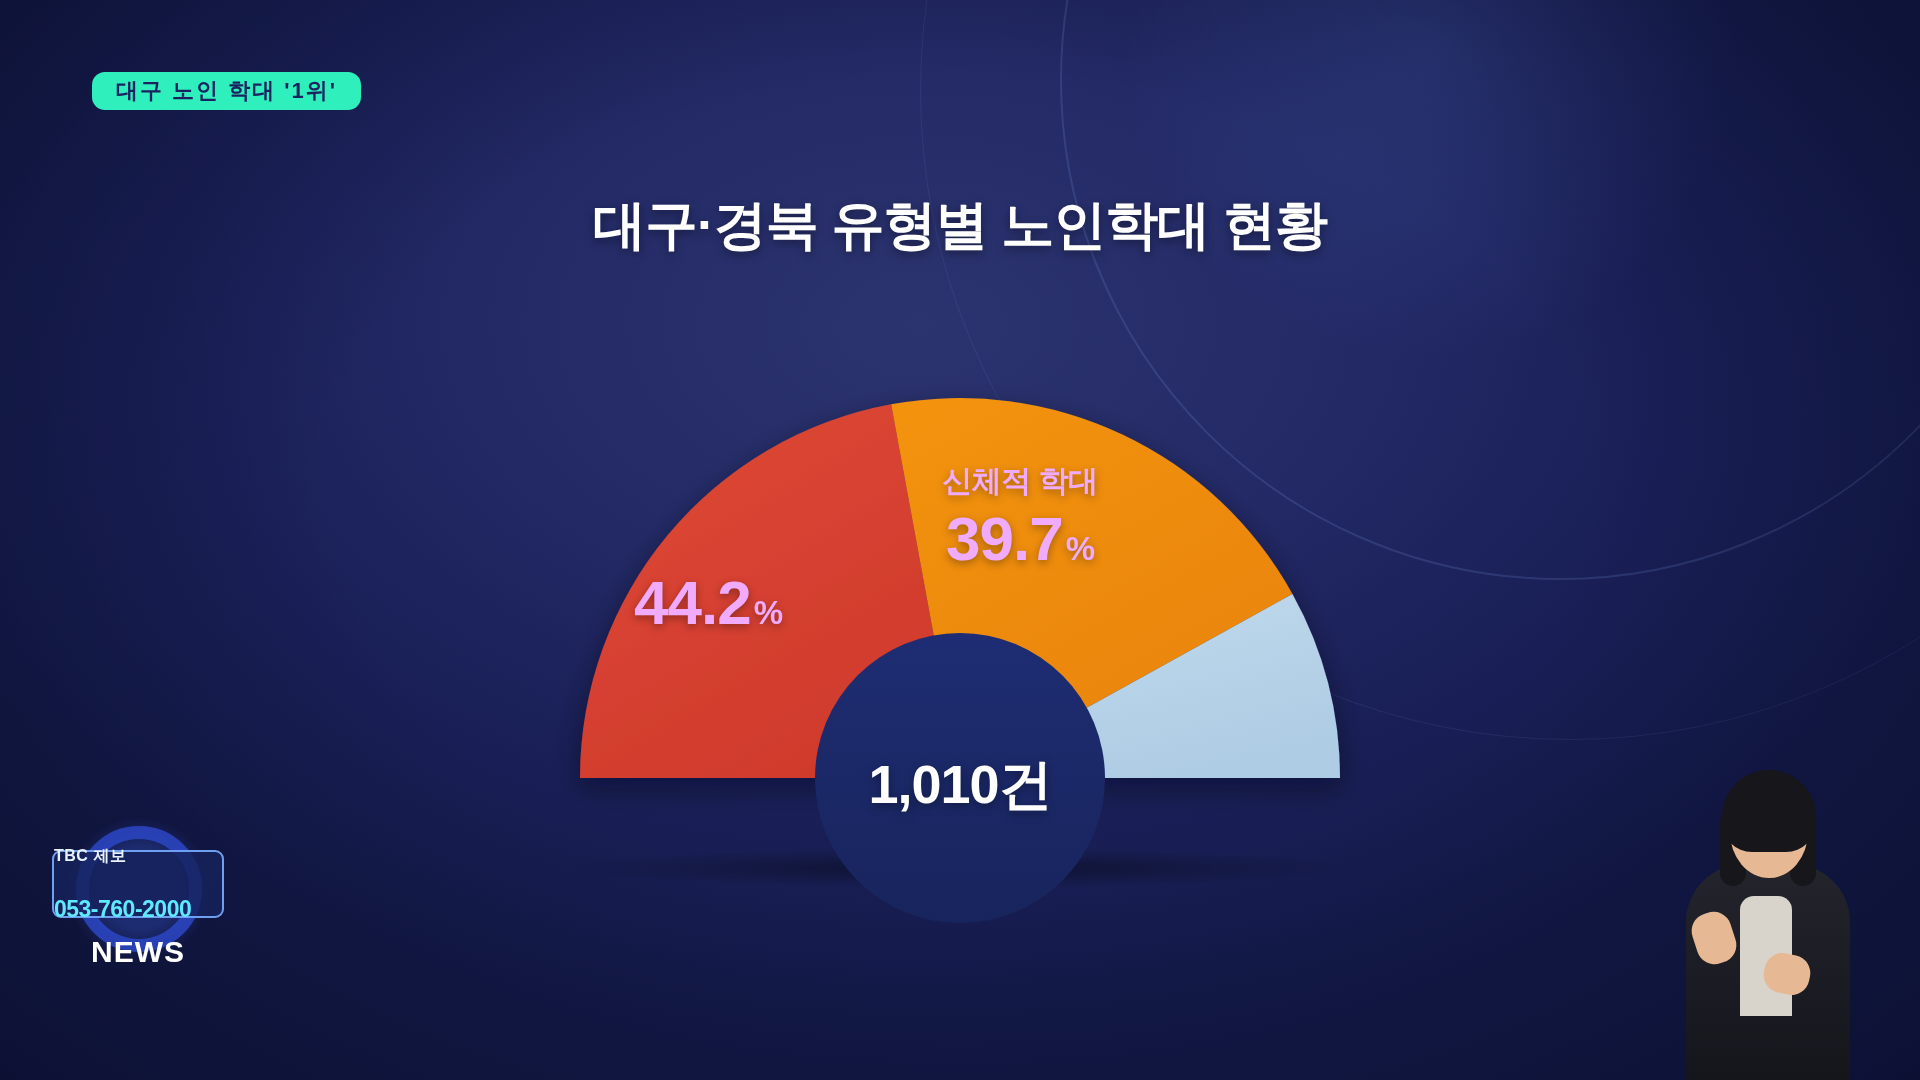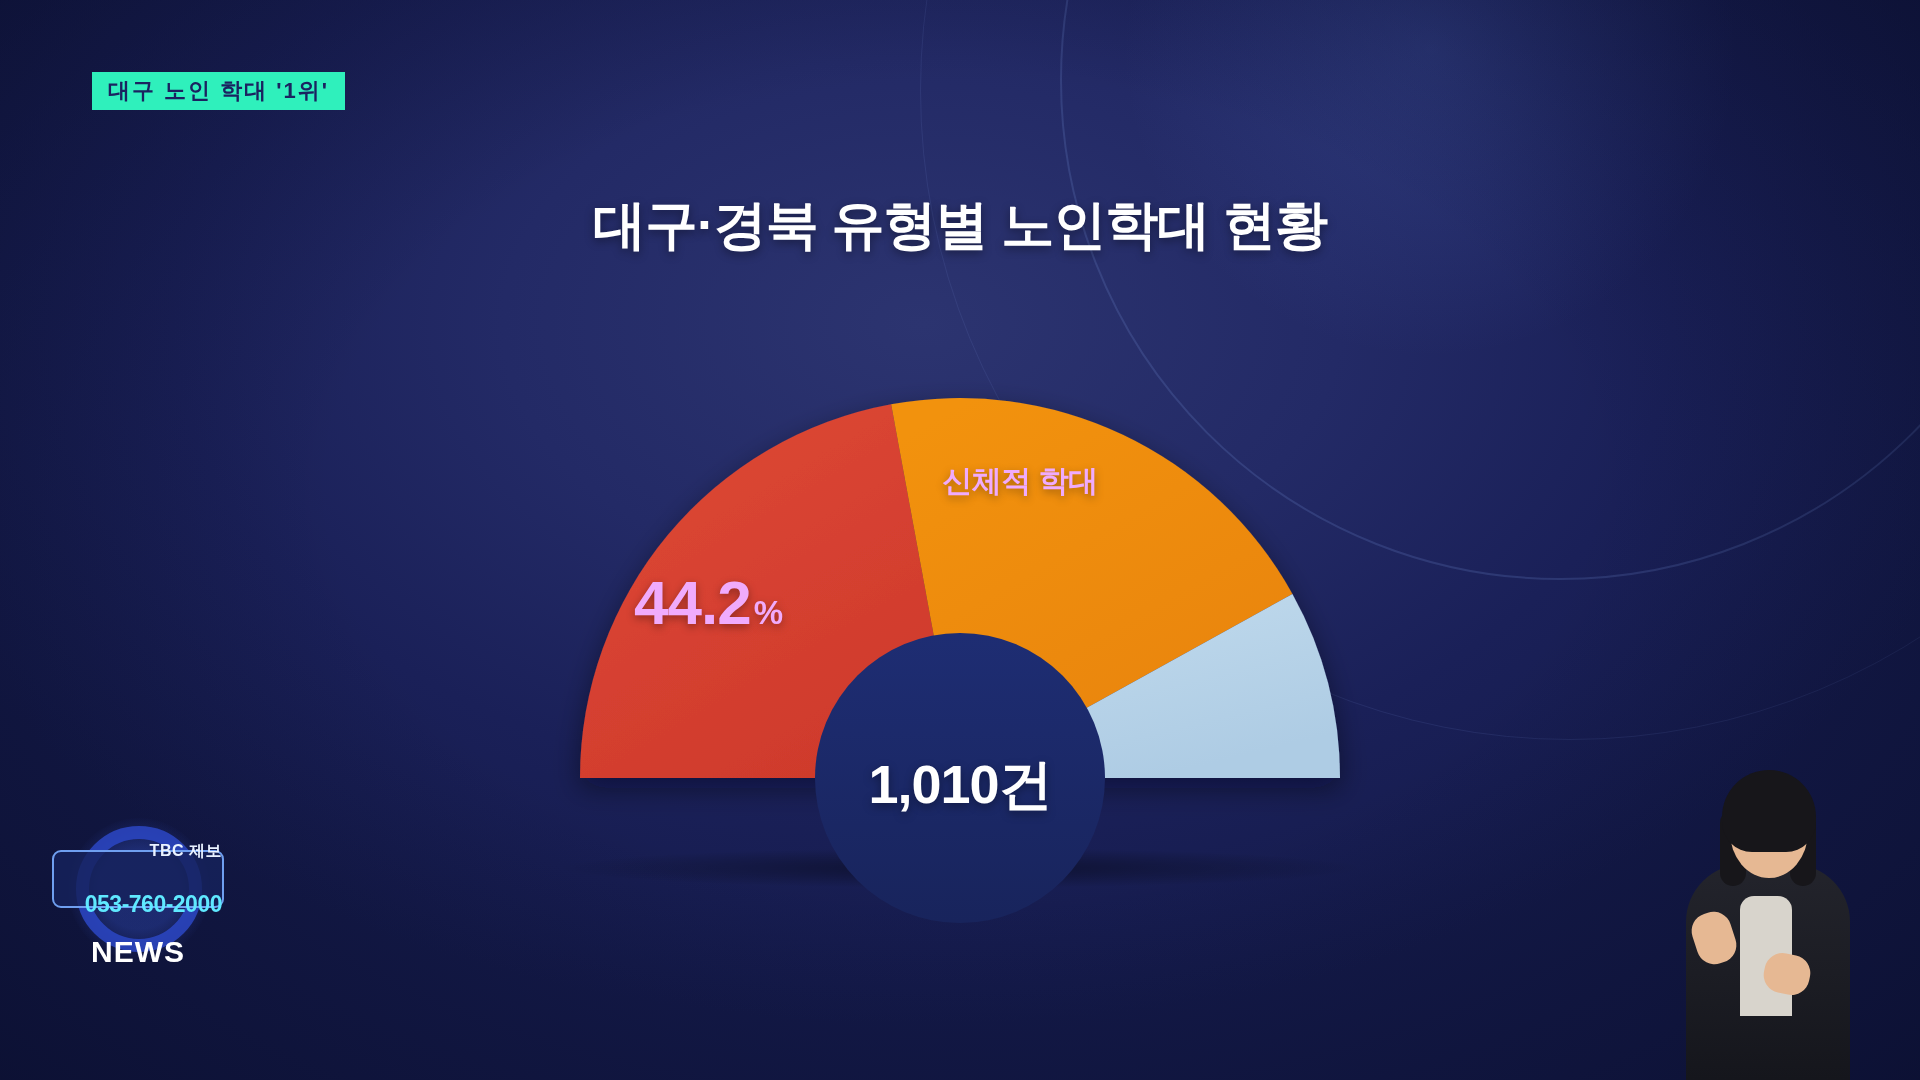--- a/index.html
+++ b/index.html
@@ -47,23 +47,23 @@
     left:50%; transform:translateX(-50%);
     top:838px; width:1180px; height:60px;
     background:radial-gradient(ellipse 560px 28px at 50% 50%, rgba(0,0,0,0.42) 0%, rgba(0,0,0,0) 72%);
   }
 
   
   #headline-banner {
     position:absolute;
     left:92px; top:72px;
     height:38px;
-    padding:0 16px;
+    padding:0 24px;
     background:#2ff0bc;
-    display:flex; align-items:center;
+    display:flex; align-items:center;border-radius:13px;
   }
   #headline-text {
     color:#1b2260;
     font-size:22px;
     font-weight:bold;
     letter-spacing:2px;
     white-space:nowrap;
     line-height:1;
   }
 
@@ -134,26 +134,26 @@
   #tbc-ring-glow {
     position:absolute;
     left:20px; top:0px;
     width:142px; height:142px;
     border-radius:50%;
     background:radial-gradient(circle, rgba(60,95,230,0.30) 40%, rgba(60,95,230,0) 72%);
   }
   #tbc-plate {
     position:absolute;
     left:4px; top:32px;
-    width:172px; height:58px;
+    width:172px; height:68px;
     border:2px solid #6f9ff0;
     border-radius:9px;
     background:rgba(22,34,92,0.82);
     display:flex; flex-direction:column;
-    align-items:flex-end; justify-content:center;
+    align-items:flex-start; justify-content:center;
     gap:3px;
   }
   #tbc-brand-line {
     display:flex; align-items:center; gap:5px;
     color:#e9f2ff; font-size:16px; font-weight:bold;
     letter-spacing:0.5px; line-height:1;
   }
   #tbc-phone {
     color:#5fe9ff;
     font-size:23px; font-weight:bold;
@@ -270,20 +270,23 @@
   </svg>
 
   <div class="slice-label" id="label-emotional">
     <div class="slice-value">
       <span>44.2</span><span class="slice-pct">%</span>
     </div>
   </div>
 
   <div class="slice-label" id="label-physical">
     <div class="slice-name">신체적 학대</div>
+    <div class="slice-value">
+      <span>39.7</span><span class="slice-pct">%</span>
+    </div>
   </div>
 
   <div id="center-total">1,010건</div>
 </div>
 
 <div id="tbc-logo">
   <div id="tbc-ring-glow"></div>
   <div id="tbc-ring-outer"></div>
   <div id="tbc-plate">
     <div id="tbc-brand-line">

